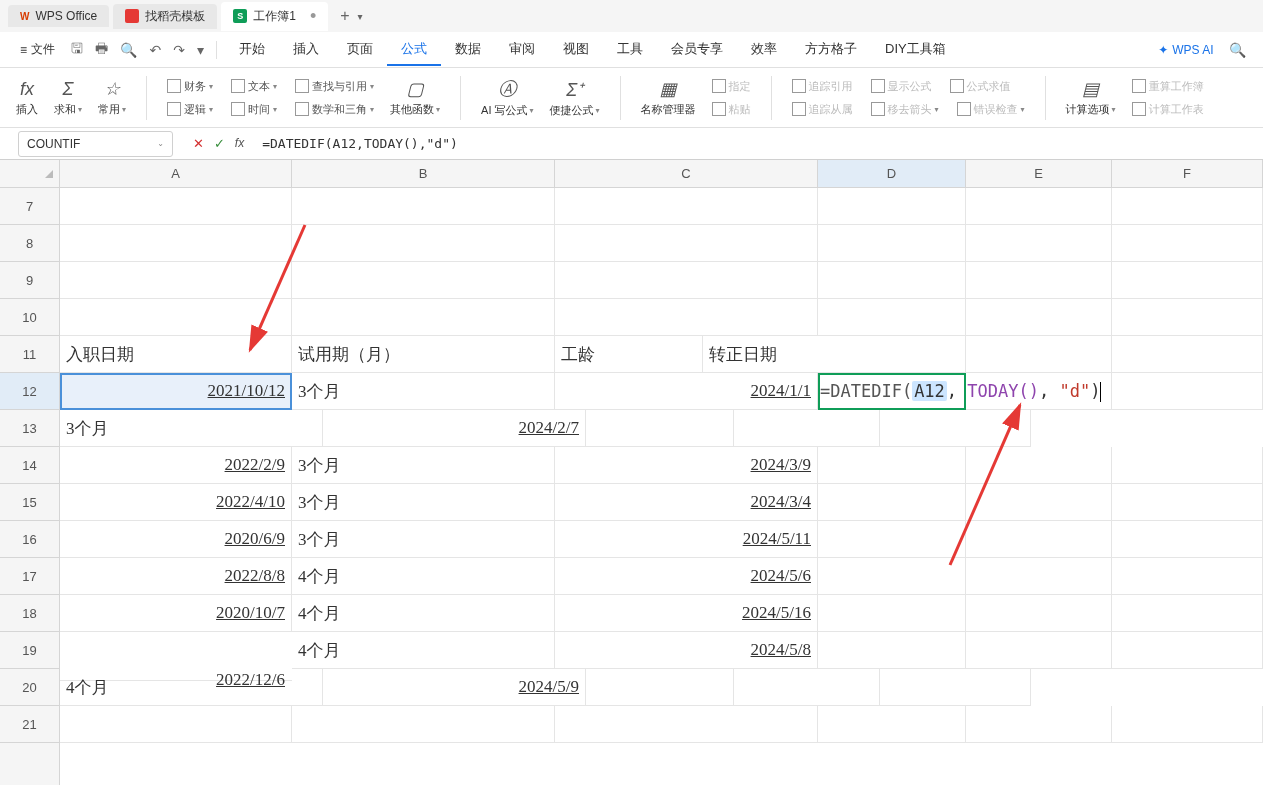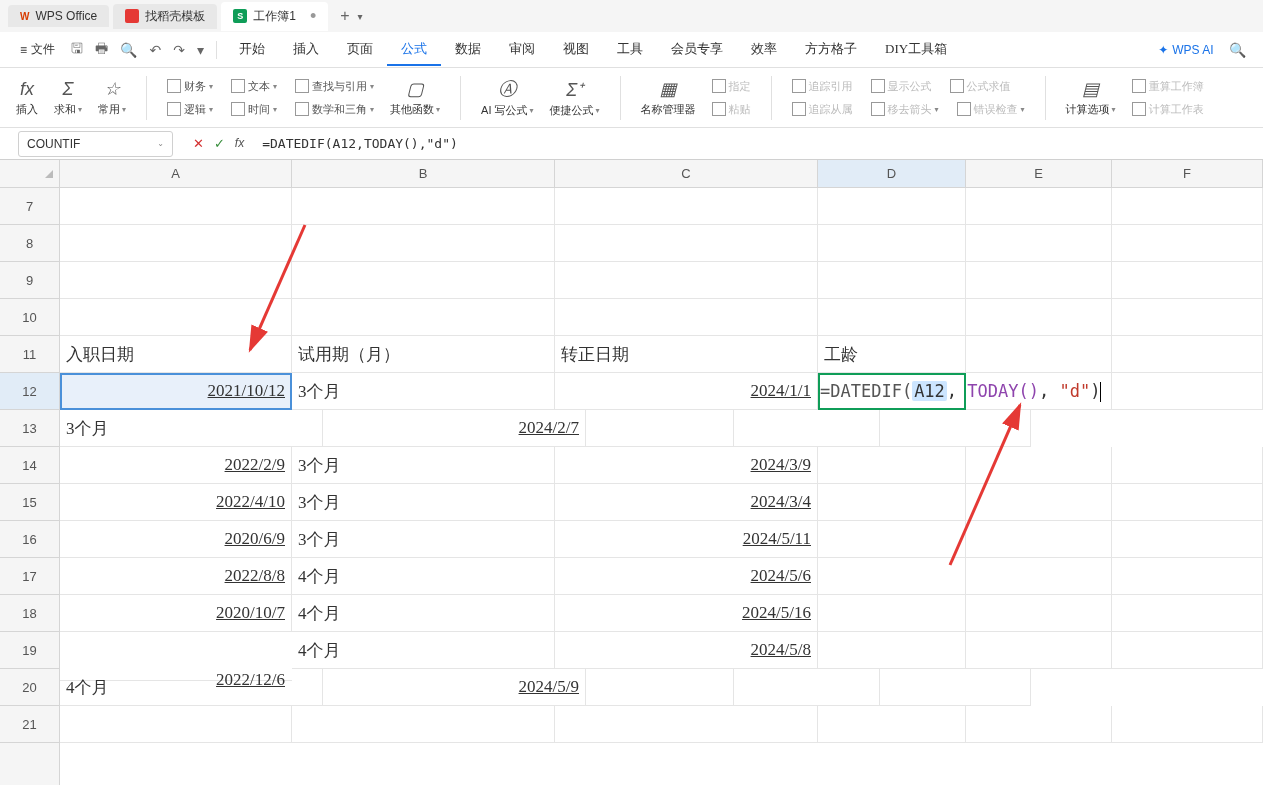--- a/index.html
+++ b/index.html
@@ -99,21 +99,21 @@
     <span>≡</span>
     <span>文件</span>
   </div>
   <span class="menu-icon">🖫</span>
   <span class="menu-icon">🖶</span>
   <span class="menu-icon">🔍</span>
   <span class="menu-icon">↶</span>
   <span class="menu-icon">↷</span>
   <span class="menu-icon">▾</span>
   <div class="menu-sep"></div>
-  <div id="menu-tabs-container" style="display: flex; font-family: Liberation Serif, serif;">
+  <div id="menu-tabs-container" style="display: flex;">
       <div class="menu-tab">开始</div>
       <div class="menu-tab">插入</div>
       <div class="menu-tab">页面</div>
       <div class="menu-tab active">公式</div>
       <div class="menu-tab">数据</div>
       <div class="menu-tab">审阅</div>
       <div class="menu-tab">视图</div>
       <div class="menu-tab">工具</div>
       <div class="menu-tab">会员专享</div>
       <div class="menu-tab">效率</div>
@@ -346,22 +346,22 @@
         <div class="cell" style="width: 232px;"></div>
         <div class="cell" style="width: 263px;"></div>
         <div class="cell" style="width: 263px;"></div>
         <div class="cell" style="width: 148px;"></div>
         <div class="cell" style="width: 146px;"></div>
         <div class="cell" style="width: 151px;"></div>
       </div>
       <div class="cell-row">
         <div class="cell" style="width: 232px;">入职日期</div>
         <div class="cell" style="width: 263px;">试用期（月）</div>
+        <div class="cell" style="width: 148px;">工龄</div>
         <div class="cell" style="width: 263px;">转正日期</div>
-        <div class="cell" style="width: 148px;">工龄</div>
         <div class="cell" style="width: 146px;"></div>
         <div class="cell" style="width: 151px;"></div>
       </div>
       <div class="cell-row">
         <div class="cell right ref-highlight" style="width: 232px;">2021/10/12</div>
         <div class="cell" style="width: 263px;">3个月</div>
         <div class="cell right" style="width: 263px;">2024/1/1</div>
         <div class="cell editing" style="width: 148px;">
           <span class="editing-content"><span class="fn">=DATEDIF(</span><span class="ref-a12">A12</span><span>, </span><span class="ref-today">TODAY</span><span class="ref-paren">()</span><span>, </span><span class="ref-str">"d"</span><span>)</span><span class="cursor-caret"></span></span>
         </div>

